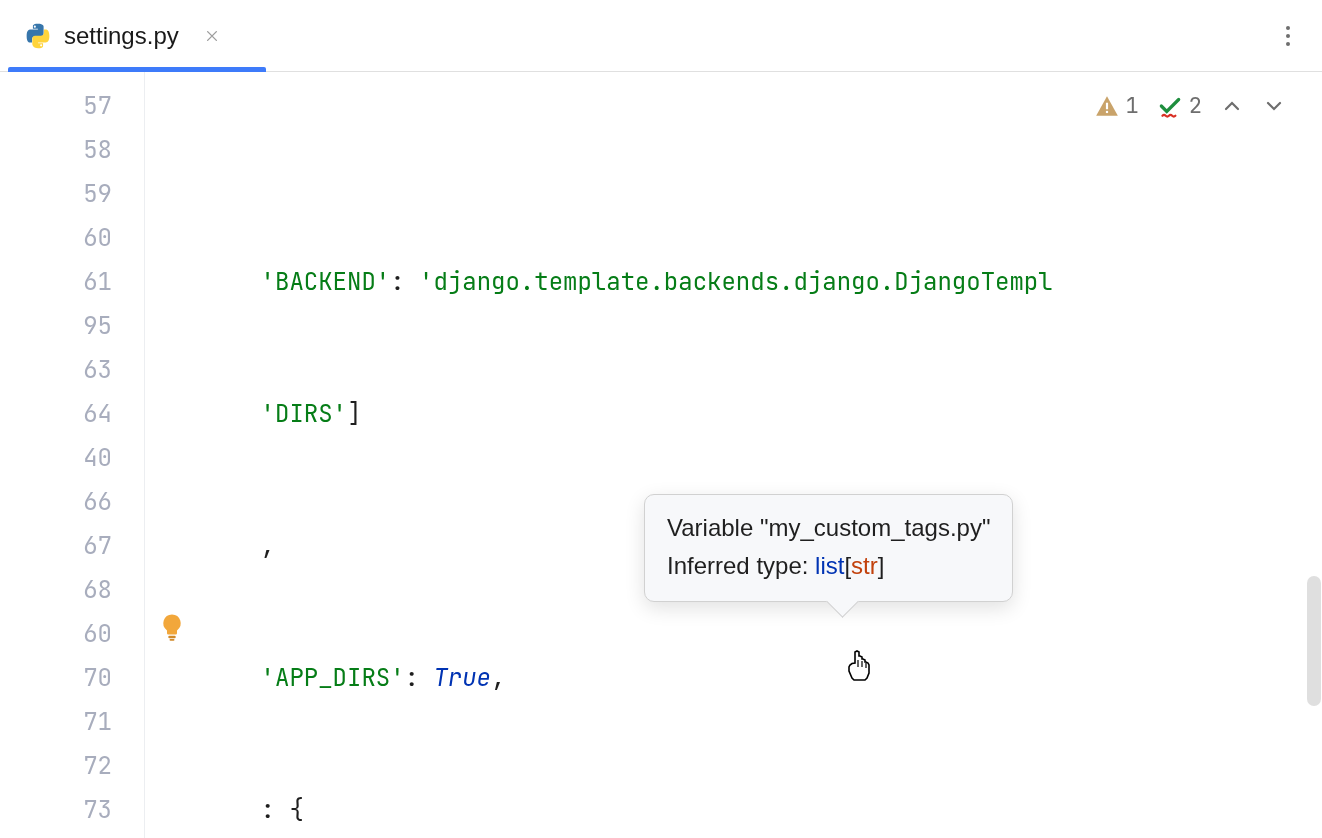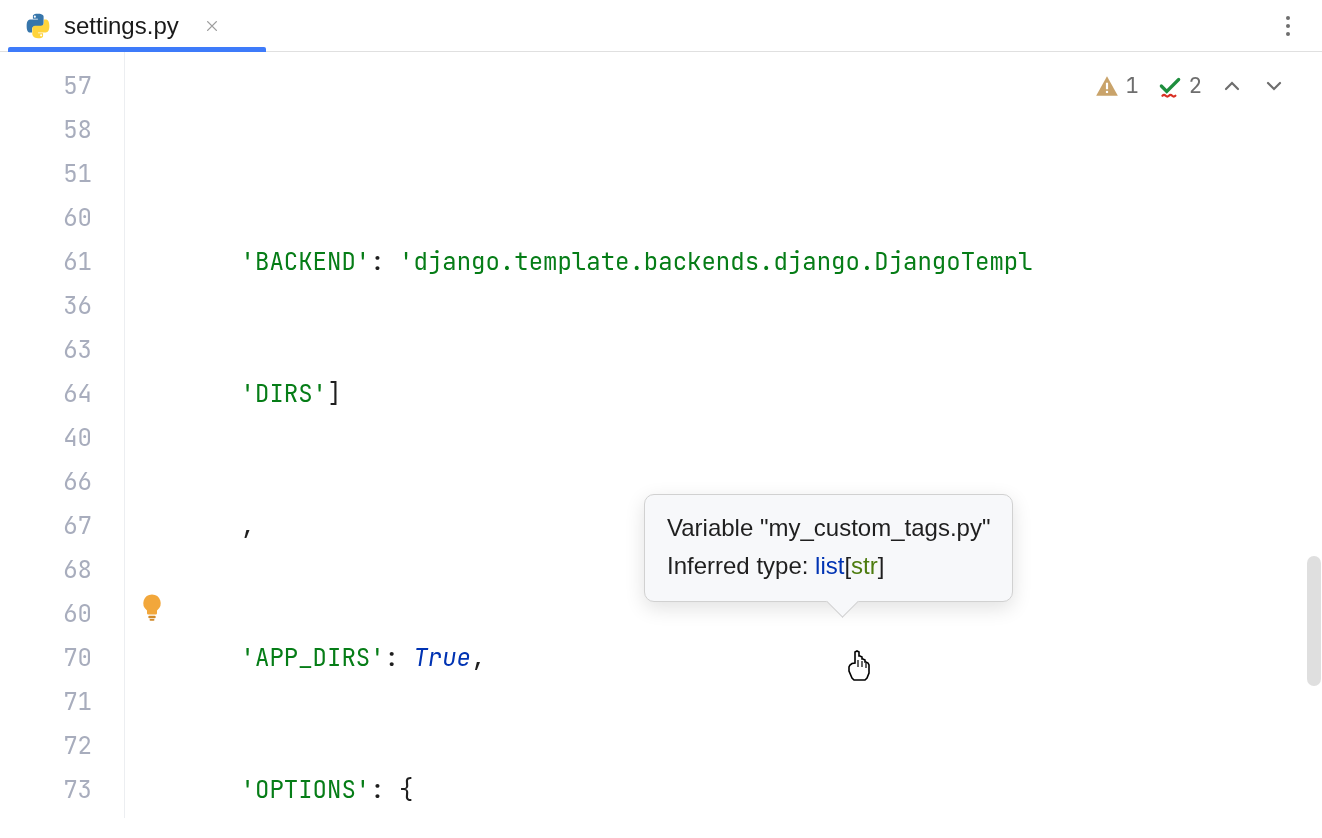--- a/index.html
+++ b/index.html
@@ -8,21 +8,21 @@
     font-family: -apple-system, BlinkMacSystemFont, "Segoe UI", sans-serif;
     background: #fff;
     overflow: hidden;
     width: 1322px;
     height: 838px;
     position: relative;
   }
   .tab-bar {
     display: flex;
     align-items: center;
-    height: 52px;
+    height: 72px;
     border-bottom: 1px solid #e0e0e0;
     padding: 0 8px;
     position: relative;
   }
   .tab {
     display: flex;
     align-items: center;
     gap: 12px;
     padding: 0 16px;
     height: 100%;
@@ -62,20 +62,21 @@
     width: 4px; height: 4px; border-radius: 50%;
     background: #6e6e6e;
   }
   .editor-area {
     display: flex;
     height: calc(838px - 72px);
     position: relative;
     font-family: "JetBrains Mono", Menlo, Consolas, monospace;
     font-size: 24px;
     line-height: 44px;
+    margin-left: 20px;
   }
   .gutter {
     width: 125px;
     border-right: 1px solid #eceef1;
     text-align: right;
     padding-right: 32px;
     padding-top: 12px;
     color: #a8adbd;
     user-select: none;
     position: relative;
@@ -140,21 +141,21 @@
     position: absolute;
     left: 186px;
     bottom: -12px;
     width: 22px; height: 22px;
     background: #f7f8fa;
     border-right: 1px solid #d1d1d1;
     border-bottom: 1px solid #d1d1d1;
     transform: rotate(45deg);
   }
   .tooltip .tt-type1 { color: #0033b3; text-align: right; }
-  .tooltip .tt-type2 { color: #4d7c0f; }
+  .tooltip .tt-type2 { color: #c2410c; }
   .cursor-icon {
     position: absolute;
     left: 844px;
     top: 648px;
     z-index: 20;
   }
   .scrollbar {
     position: absolute;
     right: 1px;
     top: 504px;
@@ -191,24 +192,24 @@
     <span></span>
       <span></span>
       <span></span>
   </div>
 </div>
 
 <div class="editor-area">
   <div class="gutter">
     <div class="ln">57</div>
     <div class="ln">58</div>
-    <div class="ln">51</div>
+    <div class="ln">59</div>
     <div class="ln">60</div>
     <div class="ln">61</div>
-    <div class="ln">36</div>
+    <div class="ln">95</div>
     <div class="ln">63</div>
     <div class="ln">64</div>
     <div class="ln">40</div>
     <div class="ln">66</div>
     <div class="ln">67</div>
     <div class="ln">68</div>
     <div class="ln">60</div>
     <div class="ln">70</div>
     <div class="ln">71</div>
     <div class="ln">72</div>
@@ -247,21 +248,21 @@
         </svg>
       <svg class="chev" viewBox="0 0 24 24">
           <path fill="none" stroke="#6e6e6e" stroke-width="2.2" stroke-linecap="round" d="M6 9l6 6 6-6"></path>
         </svg>
     </div>
 
     <div class="code-line"><span>    </span><span class="tok-str">'BACKEND'</span><span class="tok-pn">: </span><span class="tok-str">'django.template.backends.django.DjangoTempl</span></div>
     <div class="code-line"><span>    </span><span class="tok-str">'DIRS'</span><span class="tok-pn">]</span></div>
     <div class="code-line"><span>    </span><span class="tok-pn">,</span></div>
     <div class="code-line"><span>    </span><span class="tok-str">'APP_DIRS'</span><span class="tok-pn">: </span><span class="tok-key">True</span><span class="tok-pn">,</span></div>
-    <div class="code-line"><span>    </span><span class="tok-str">'OPTIONS'</span><span class="tok-pn">: {</span></div>
+    <div class="code-line"><span>    </span><span class="tok-pn">: {</span></div>
     
     
     
     
     
     
     
     
     
     

